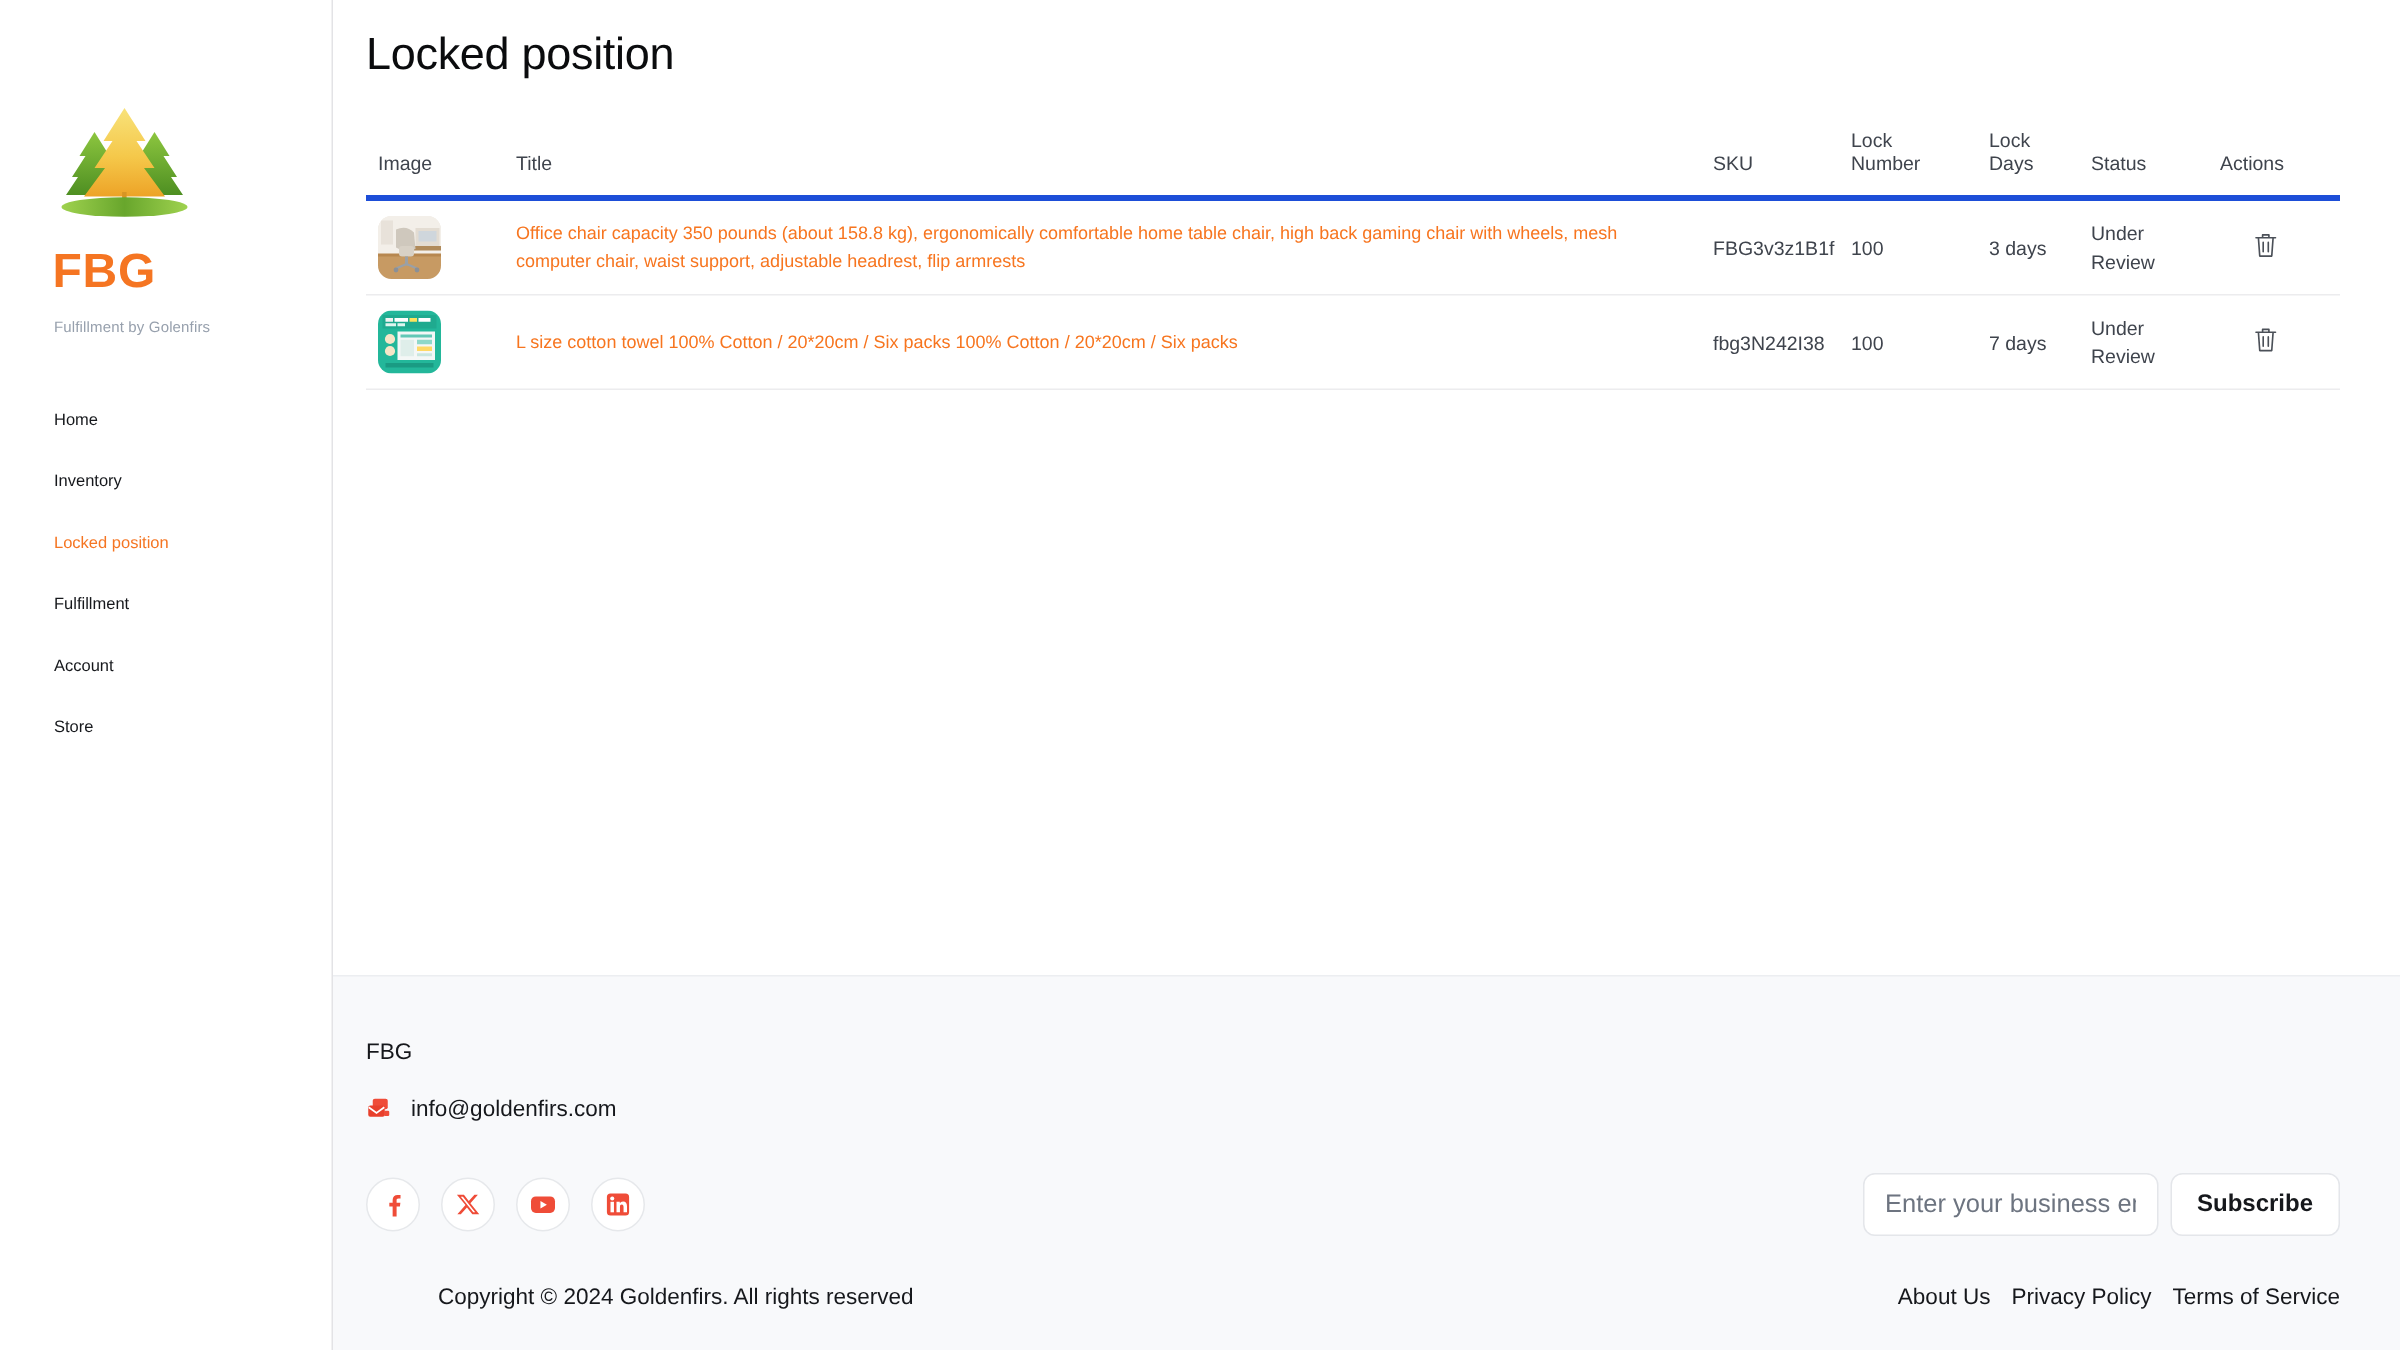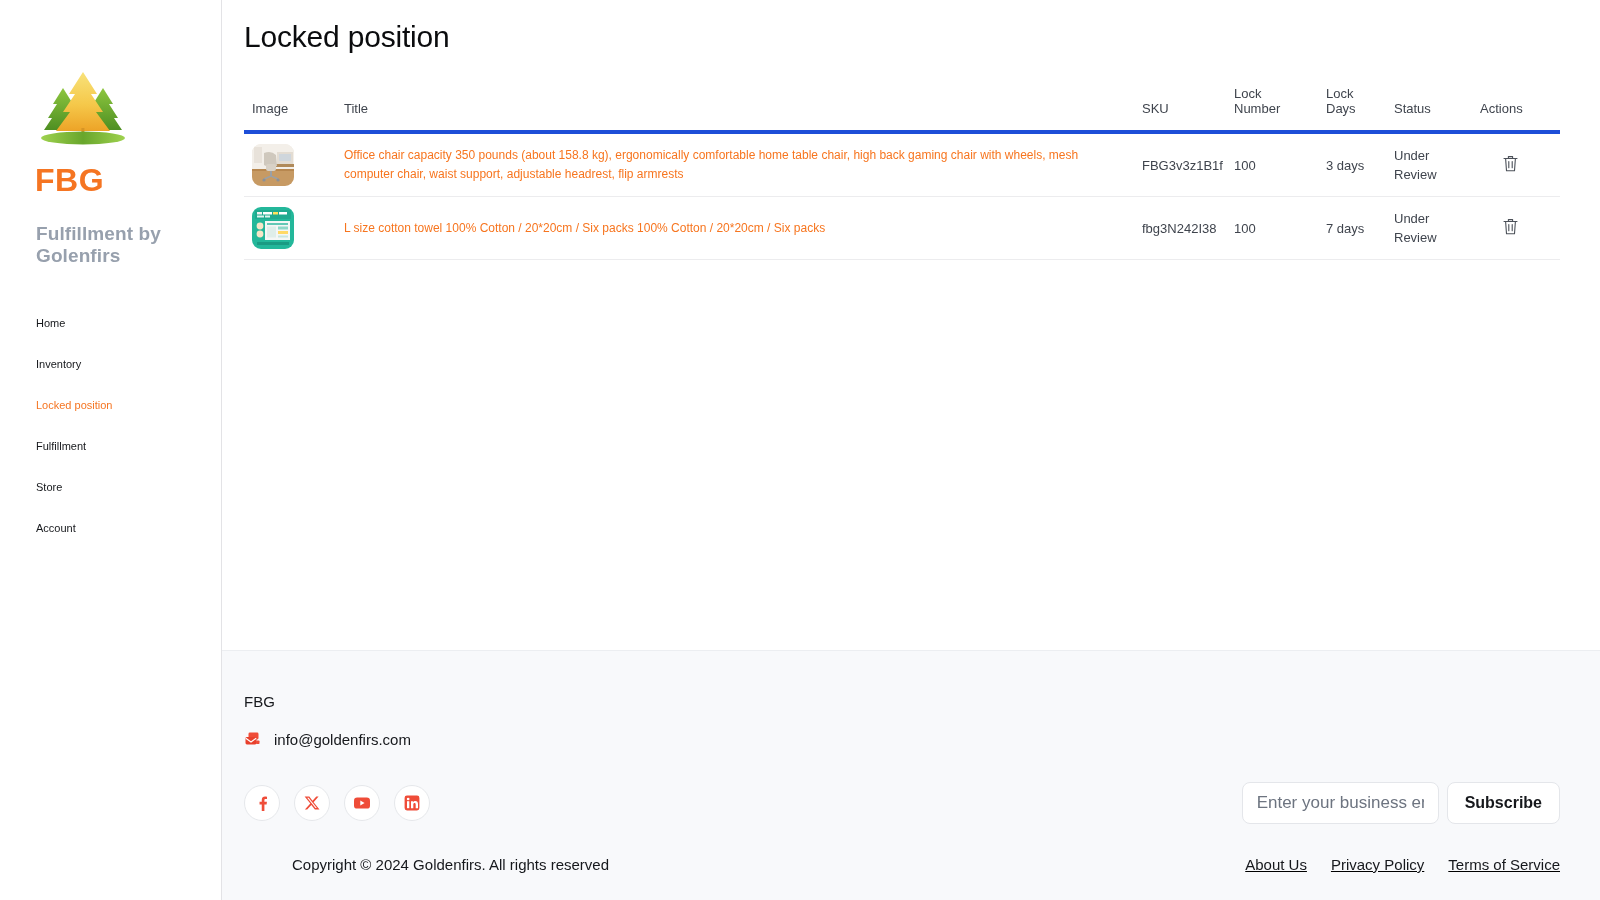--- a/index.html
+++ b/index.html
@@ -18,22 +18,22 @@
     border-right: 1px solid #e3e3e6;
     padding: 0; position: relative;
   }
   .logo-wrap { padding: 66px 0 0 38px; }
   .logo-mark { width: 90px; height: 80px; display: block; }
   .brand-name {
     font-size: 32px; font-weight: bold; color: #f57522;
     letter-spacing: 0.5px; margin: 16px 0 0 35px;
   }
   .brand-sub {
-    font-size: 19px; color: #97a0ad; font-weight: 700;
-    margin: 24px 0 0 36px; letter-spacing: .1px;
+    font-size: 10px; color: #97a0ad; font-weight: 400;
+    margin: 14px 0 0 36px; letter-spacing: .1px;
   }
   .nav { margin-top: 36px; }
   .nav-item {
     display: block; font-size: 11px; color: #16181c;
     padding: 10px 0 10px 36px; text-decoration: none;
     line-height: 21px; cursor: pointer;
   }
   .nav-item.active { color: #f57522; }
 
   
@@ -120,21 +120,21 @@
     height: 42px; border-radius: 8px; border: 1px solid #e4e6ea;
     background: #ffffff; padding: 0 17px;
     font-size: 16px; font-weight: bold; color: #16181c;
     font-family: "Liberation Sans", sans-serif; cursor: pointer;
   }
   .footer-bottom {
     display: flex; align-items: center; justify-content: space-between;
     margin-top: 28px; padding-top: 4px;
   }
   .copyright { font-size: 15px; color: #16181c; margin-left: 48px; }
-  .bottom-links { display: flex; gap: 24px; text-decoration: underline; }
+  .bottom-links { display: flex; gap: 14px; }
   .bottom-links a { font-size: 15px; color: #16181c; text-decoration: none; cursor: pointer; }
 </style>
 </head>
 <body>
 
 <div class="app">
 
   <aside class="sidebar">
     <div class="logo-wrap">
       <svg class="logo-mark" viewBox="0 0 90 80">
@@ -170,22 +170,22 @@
       <span>Fulfillment</span>
       <span>by</span>
       <span>Golenfirs</span>
     </div>
 
     <nav class="nav">
       <a class="nav-item">Home</a>
       <a class="nav-item">Inventory</a>
       <a class="nav-item active">Locked position</a>
       <a class="nav-item">Fulfillment</a>
+      <a class="nav-item">Account</a>
       <a class="nav-item">Store</a>
-      <a class="nav-item">Account</a>
     </nav>
   </aside>
 
   <section class="main">
     <div class="content">
       <h1 class="page-title">Locked position</h1>
 
       <table class="locked">
         <colgroup>
           <col class="col-image">

